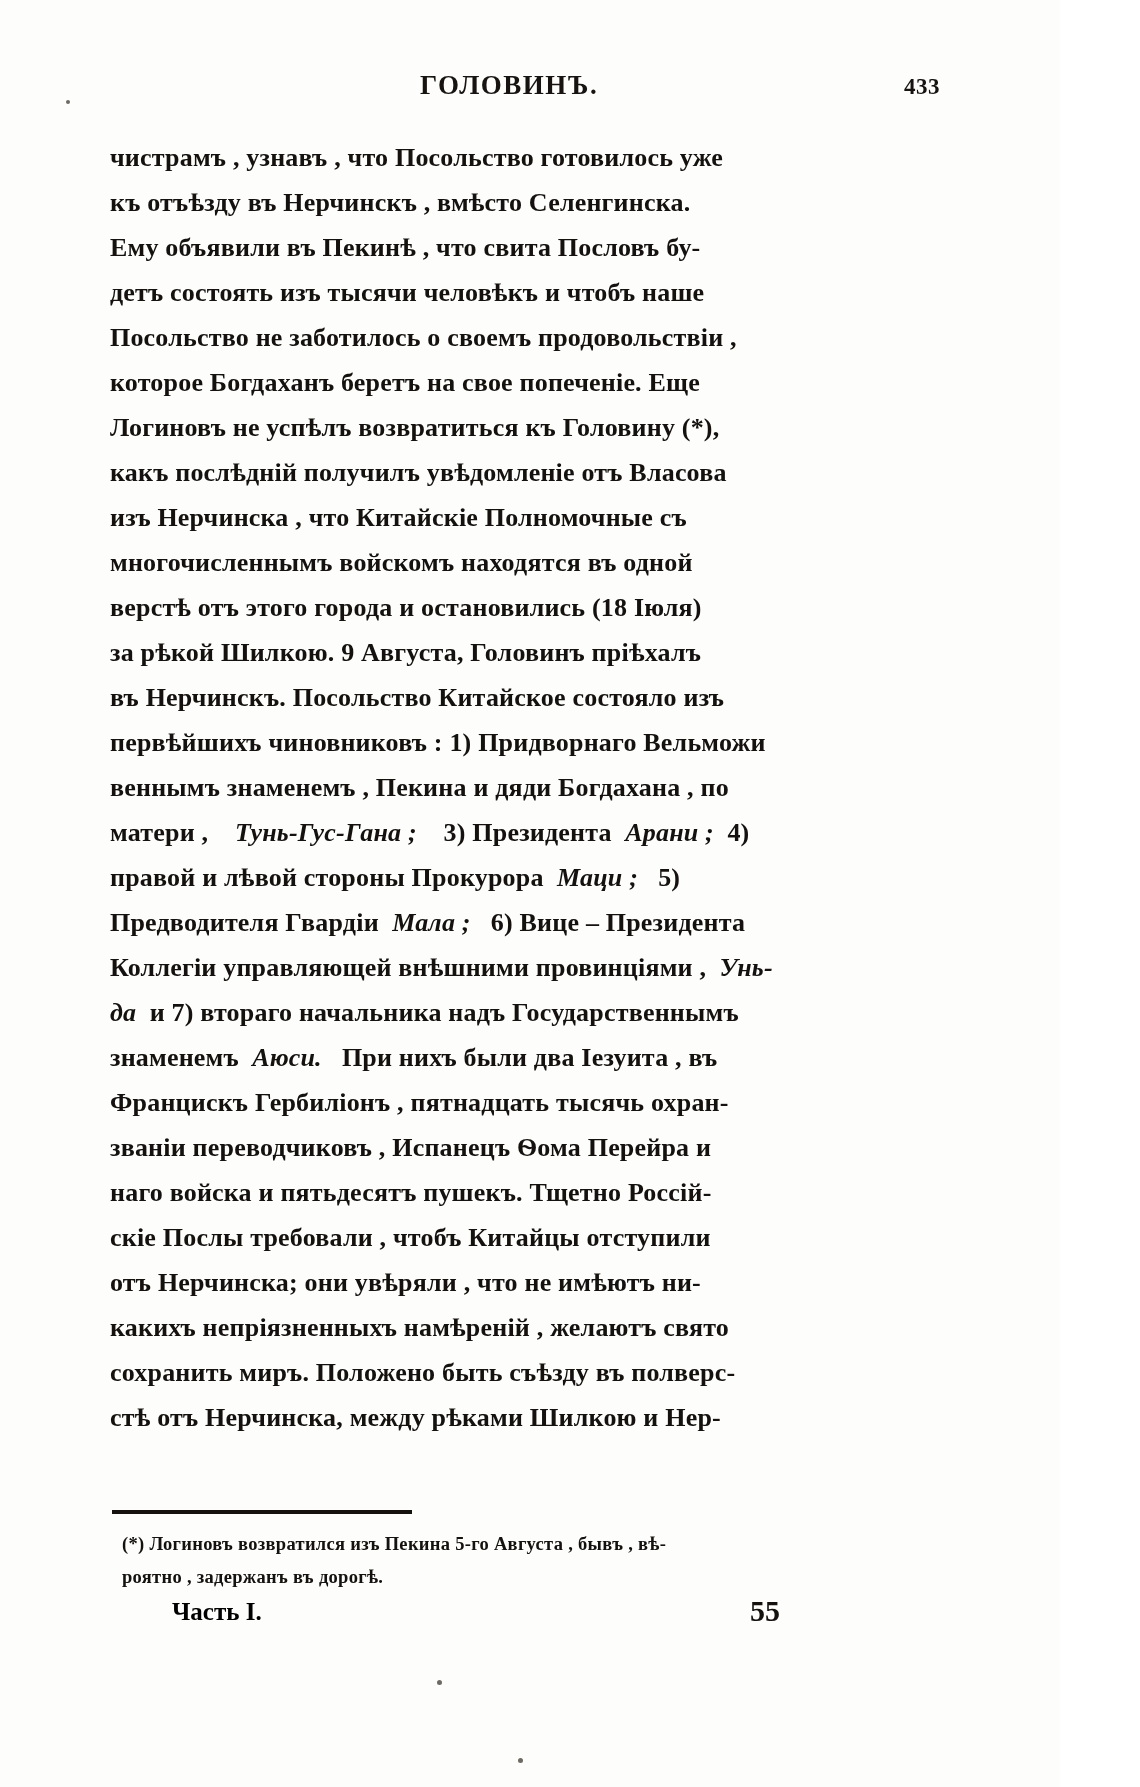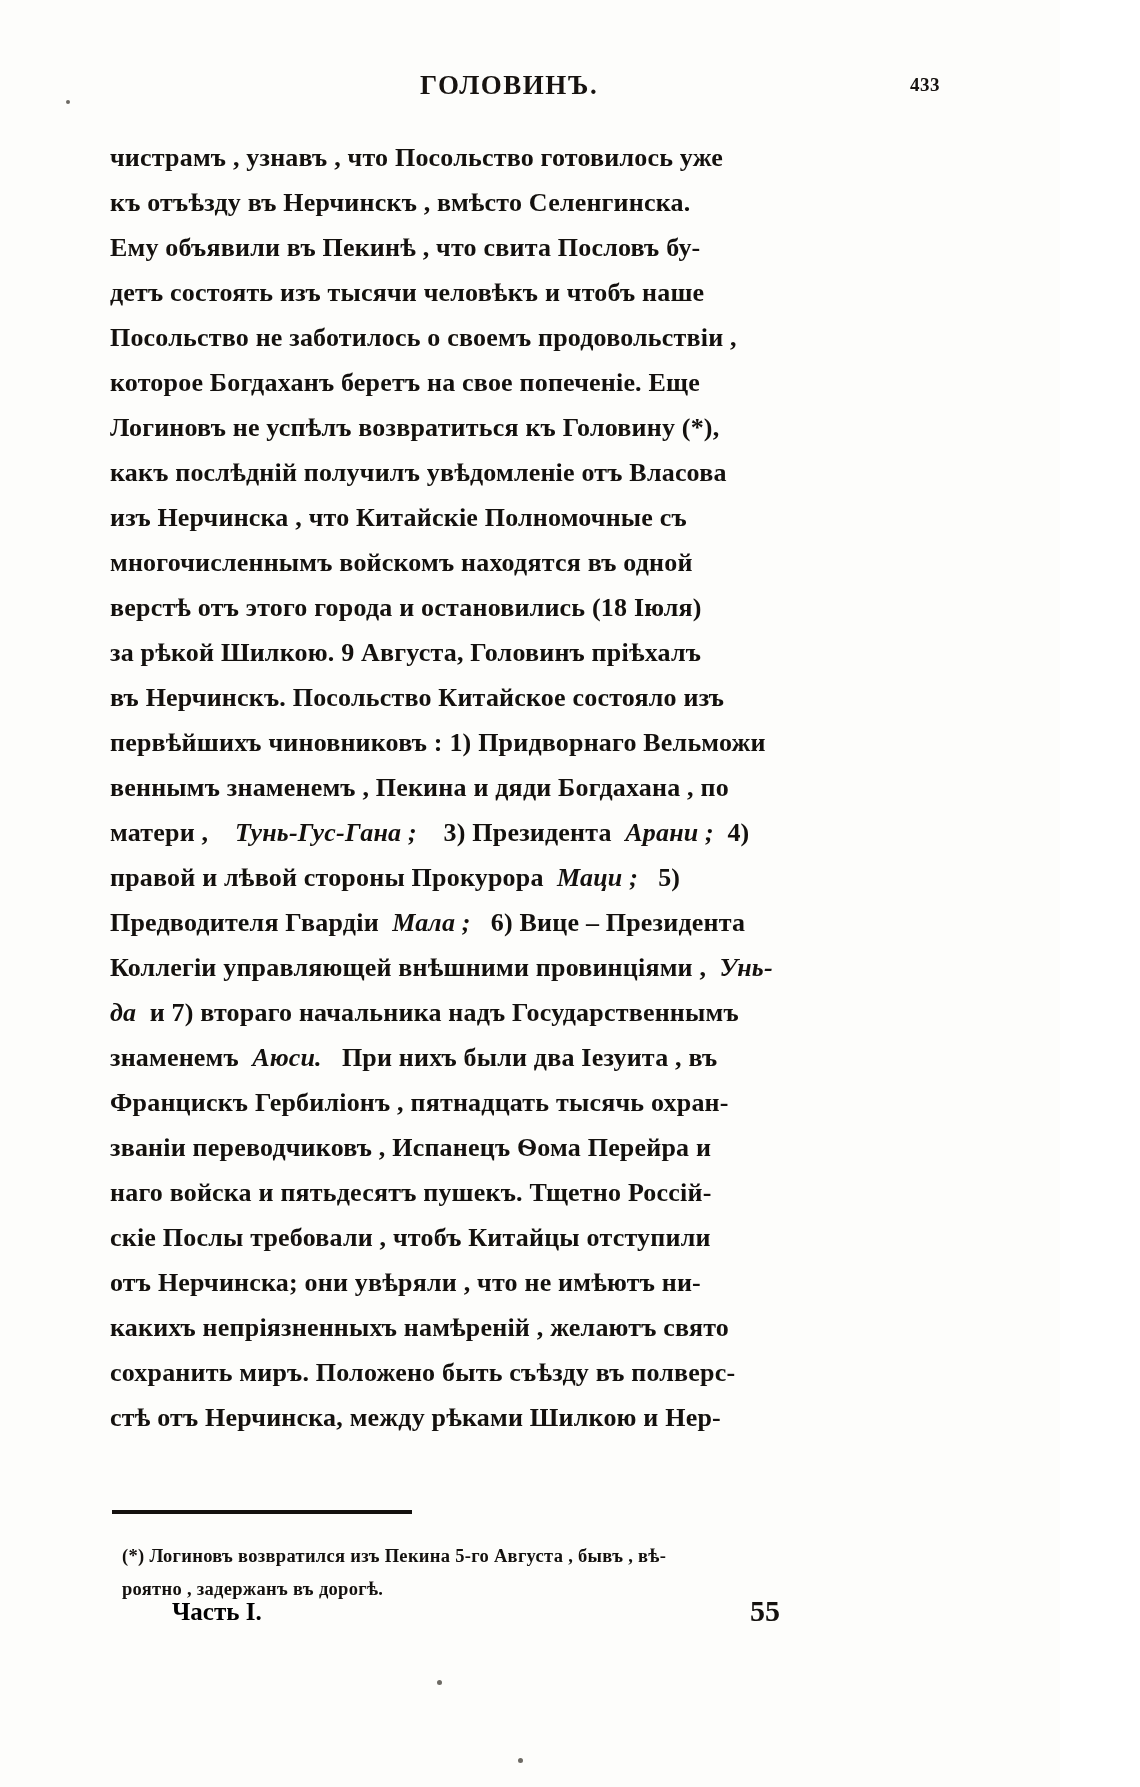--- a/index.html
+++ b/index.html
@@ -36,21 +36,21 @@
     top: 0;
     font-size: 27px;
     font-weight: bold;
     letter-spacing: 1.5px;
     color: #171310;
   }
   .page-number {
     position: absolute;
     right: 0;
     top: 4px;
-    font-size: 19px;
+    font-size: 23px;
     font-weight: bold;
     letter-spacing: 0.5px;
     color: #171310;
   }
   .body-text {
     position: absolute;
     left: 110px;
     top: 135px;
     width: 830px;
   }
@@ -72,21 +72,20 @@
     top: 1510px;
     width: 300px;
     height: 4px;
     background: #14110e;
   }
   .footnote {
     position: absolute;
     left: 122px;
     top: 1528px;
     width: 830px;
-    margin-top: 12px;
   }
   .fn-line {
     font-size: 18.5px;
     font-weight: bold;
     line-height: 33px;
     white-space: nowrap;
     color: #14110e;
     letter-spacing: 0.3px;
   }
   .footer {

